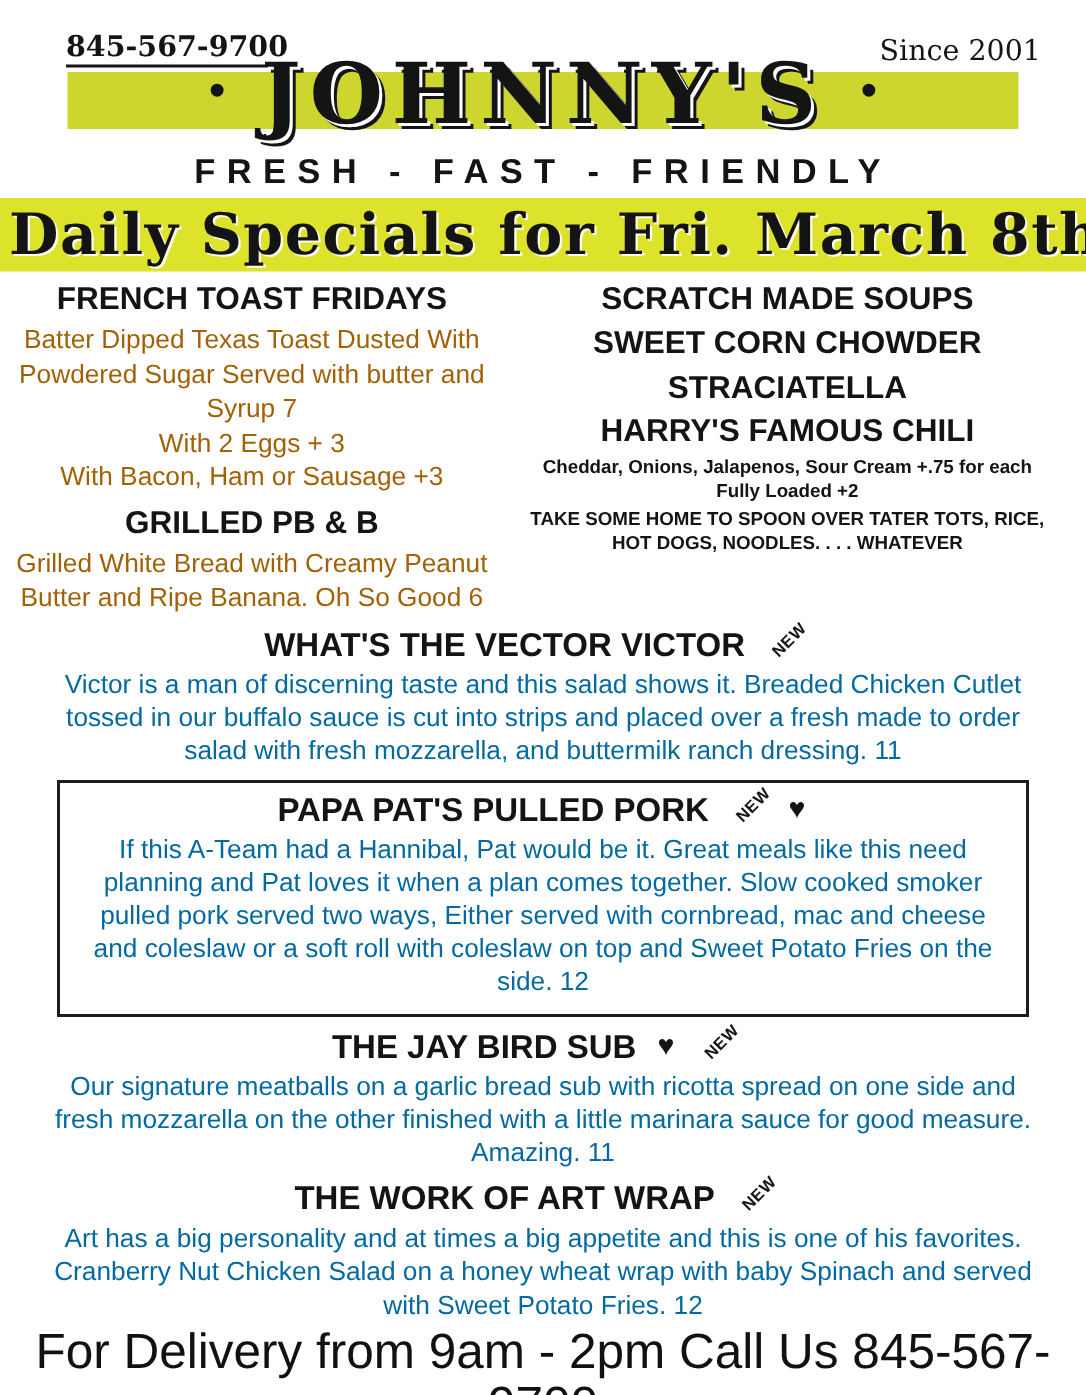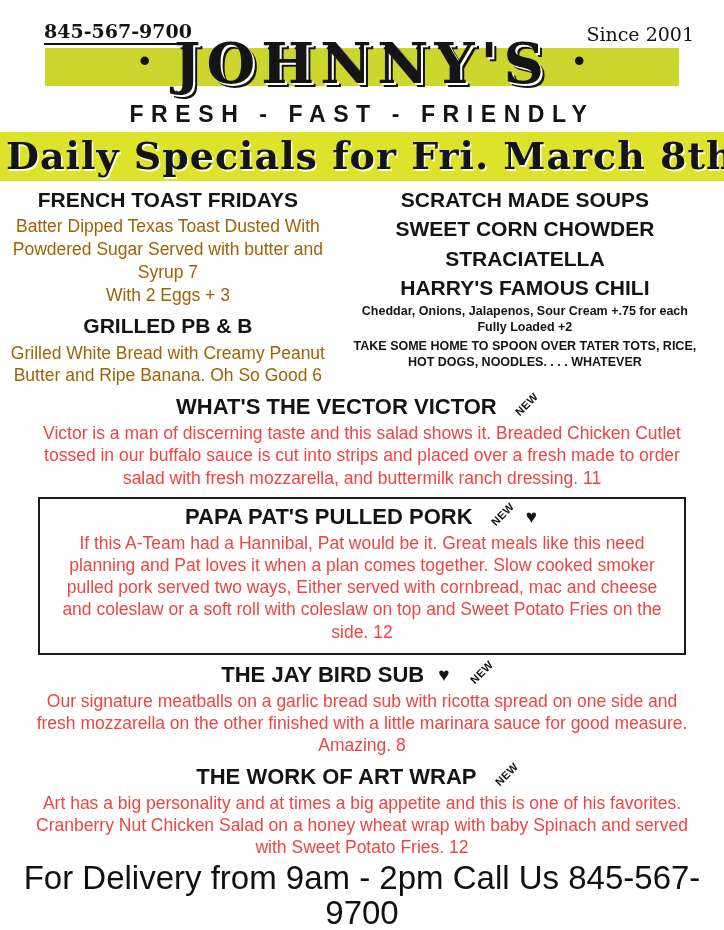--- a/index.html
+++ b/index.html
@@ -31,21 +31,21 @@
   .body-line{font-size:17.5px;line-height:1.3;margin:0;color:#a16207;}
   .pbb-gap{margin-top:6px;}
   .notes-line{font-size:12.5px;font-weight:700;line-height:1.28;margin:0;}
   .takehome{font-size:12.5px;font-weight:700;line-height:1.28;margin:3px auto 0;max-width:372px;}
   .sec-head{display:flex;justify-content:center;align-items:center;margin-top:7px;}
   .sec-title{font-size:22px;font-weight:700;white-space:nowrap;}
   .new-badge{display:inline-block;transform:rotate(-45deg);font-size:11px;
     font-weight:700;letter-spacing:0.5px;margin:0 8px 6px 16px;}
   .heart-icon{font-size:19px;margin:0 2px;line-height:1;}
   .sec-desc{font-size:17.5px;line-height:1.27;text-align:center;max-width:652px;
-    margin:2px auto 0;color:#ef4444;}
+    margin:2px auto 0;color:#0369a1;}
   .boxed{border:2px solid #1c1c1c;margin:8px 38px 0;padding:0 10px 10px;}
   .boxed .sec-head{margin-top:5px;}
   .footer{text-align:center;margin-top:3px;}
   .footer-line{font-size:33px;line-height:1.06;color:#111;}
 </style>
 </head>
 <body>
 
 <div>
 
@@ -66,20 +66,21 @@
     <span class="daily">Daily Specials for Fri. March 8th</span>
   </div>
 
   <div class="columns">
 
     <div class="col-left">
       <div>
         <div class="sec-title-sm">FRENCH TOAST FRIDAYS</div>
         <p class="body-line">Batter Dipped Texas Toast Dusted With Powdered Sugar Served with butter and Syrup 7</p>
         <p class="body-line">With 2 Eggs + 3</p>
+        <p class="body-line">With Bacon, Ham or Sausage +3</p>
       </div>
       <div>
         <div class="sec-title-sm pbb-gap">GRILLED PB &amp; B</div>
         <p class="body-line">Grilled White Bread with Creamy Peanut Butter and Ripe Banana. Oh So Good 6</p>
       </div>
     </div>
 
     <div class="col-right">
       <div>
         <div class="sec-title-sm">SCRATCH MADE SOUPS</div>
@@ -111,21 +112,21 @@
     <p class="sec-desc">If this A-Team had a Hannibal, Pat would be it. Great meals like this need planning and Pat loves it when a plan comes together. Slow cooked smoker pulled pork served two ways, Either served with cornbread, mac and cheese and coleslaw or a soft roll with coleslaw on top and Sweet Potato Fries on the side. 12</p>
   </div>
 
   <div>
     <div class="sec-head">
       <span class="sec-title">THE JAY BIRD SUB</span>
       <span class="heart-icon" style="margin-left:14px;">♥</span>
       <span class="new-badge">NEW</span>
     </div>
     <p class="sec-desc">Our signature meatballs on a garlic bread sub with ricotta spread on one side and fresh mozzarella on the other finished with a little marinara sauce for good measure.</p>
-    <p class="sec-desc" style="margin-top:0;">Amazing. 8</p>
+    <p class="sec-desc" style="margin-top:0;">Amazing. 11</p>
   </div>
 
   <div>
     <div class="sec-head">
       <span class="sec-title">THE WORK OF ART WRAP</span>
       <span class="new-badge">NEW</span>
     </div>
     <p class="sec-desc">Art has a big personality and at times a big appetite and this is one of his favorites. Cranberry Nut Chicken Salad on a honey wheat wrap with baby Spinach and served with Sweet Potato Fries. 12</p>
   </div>
 

